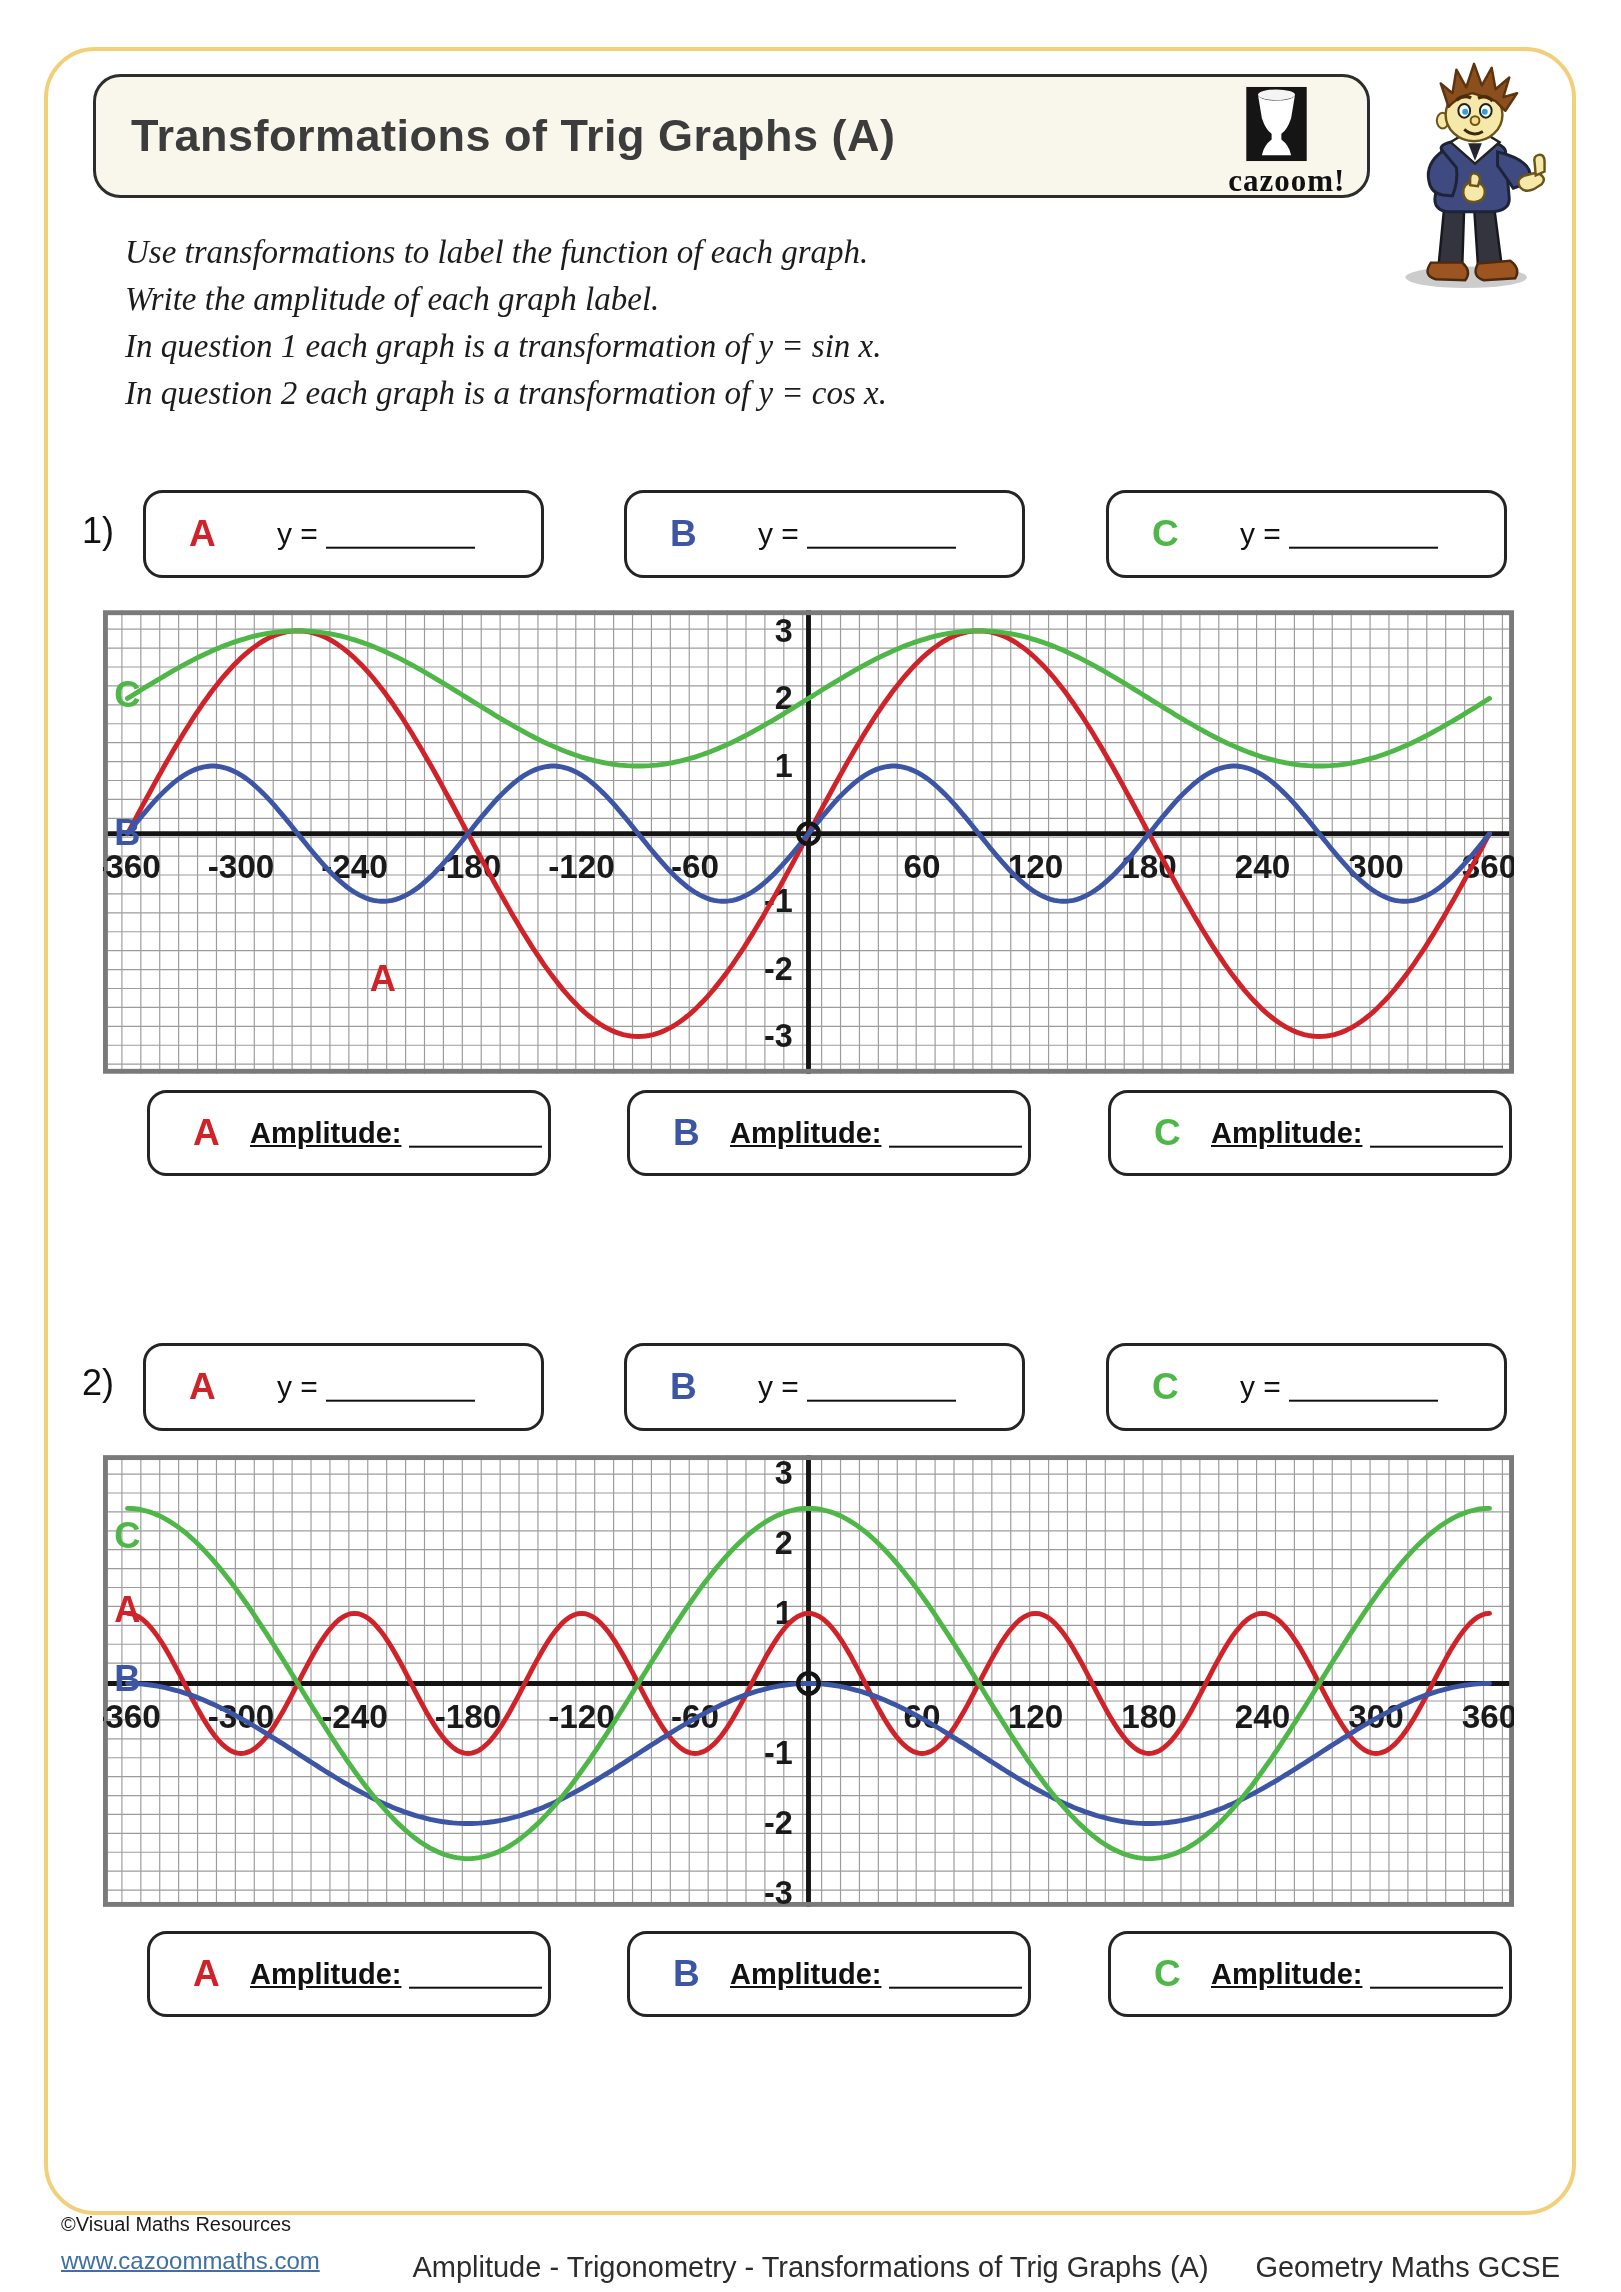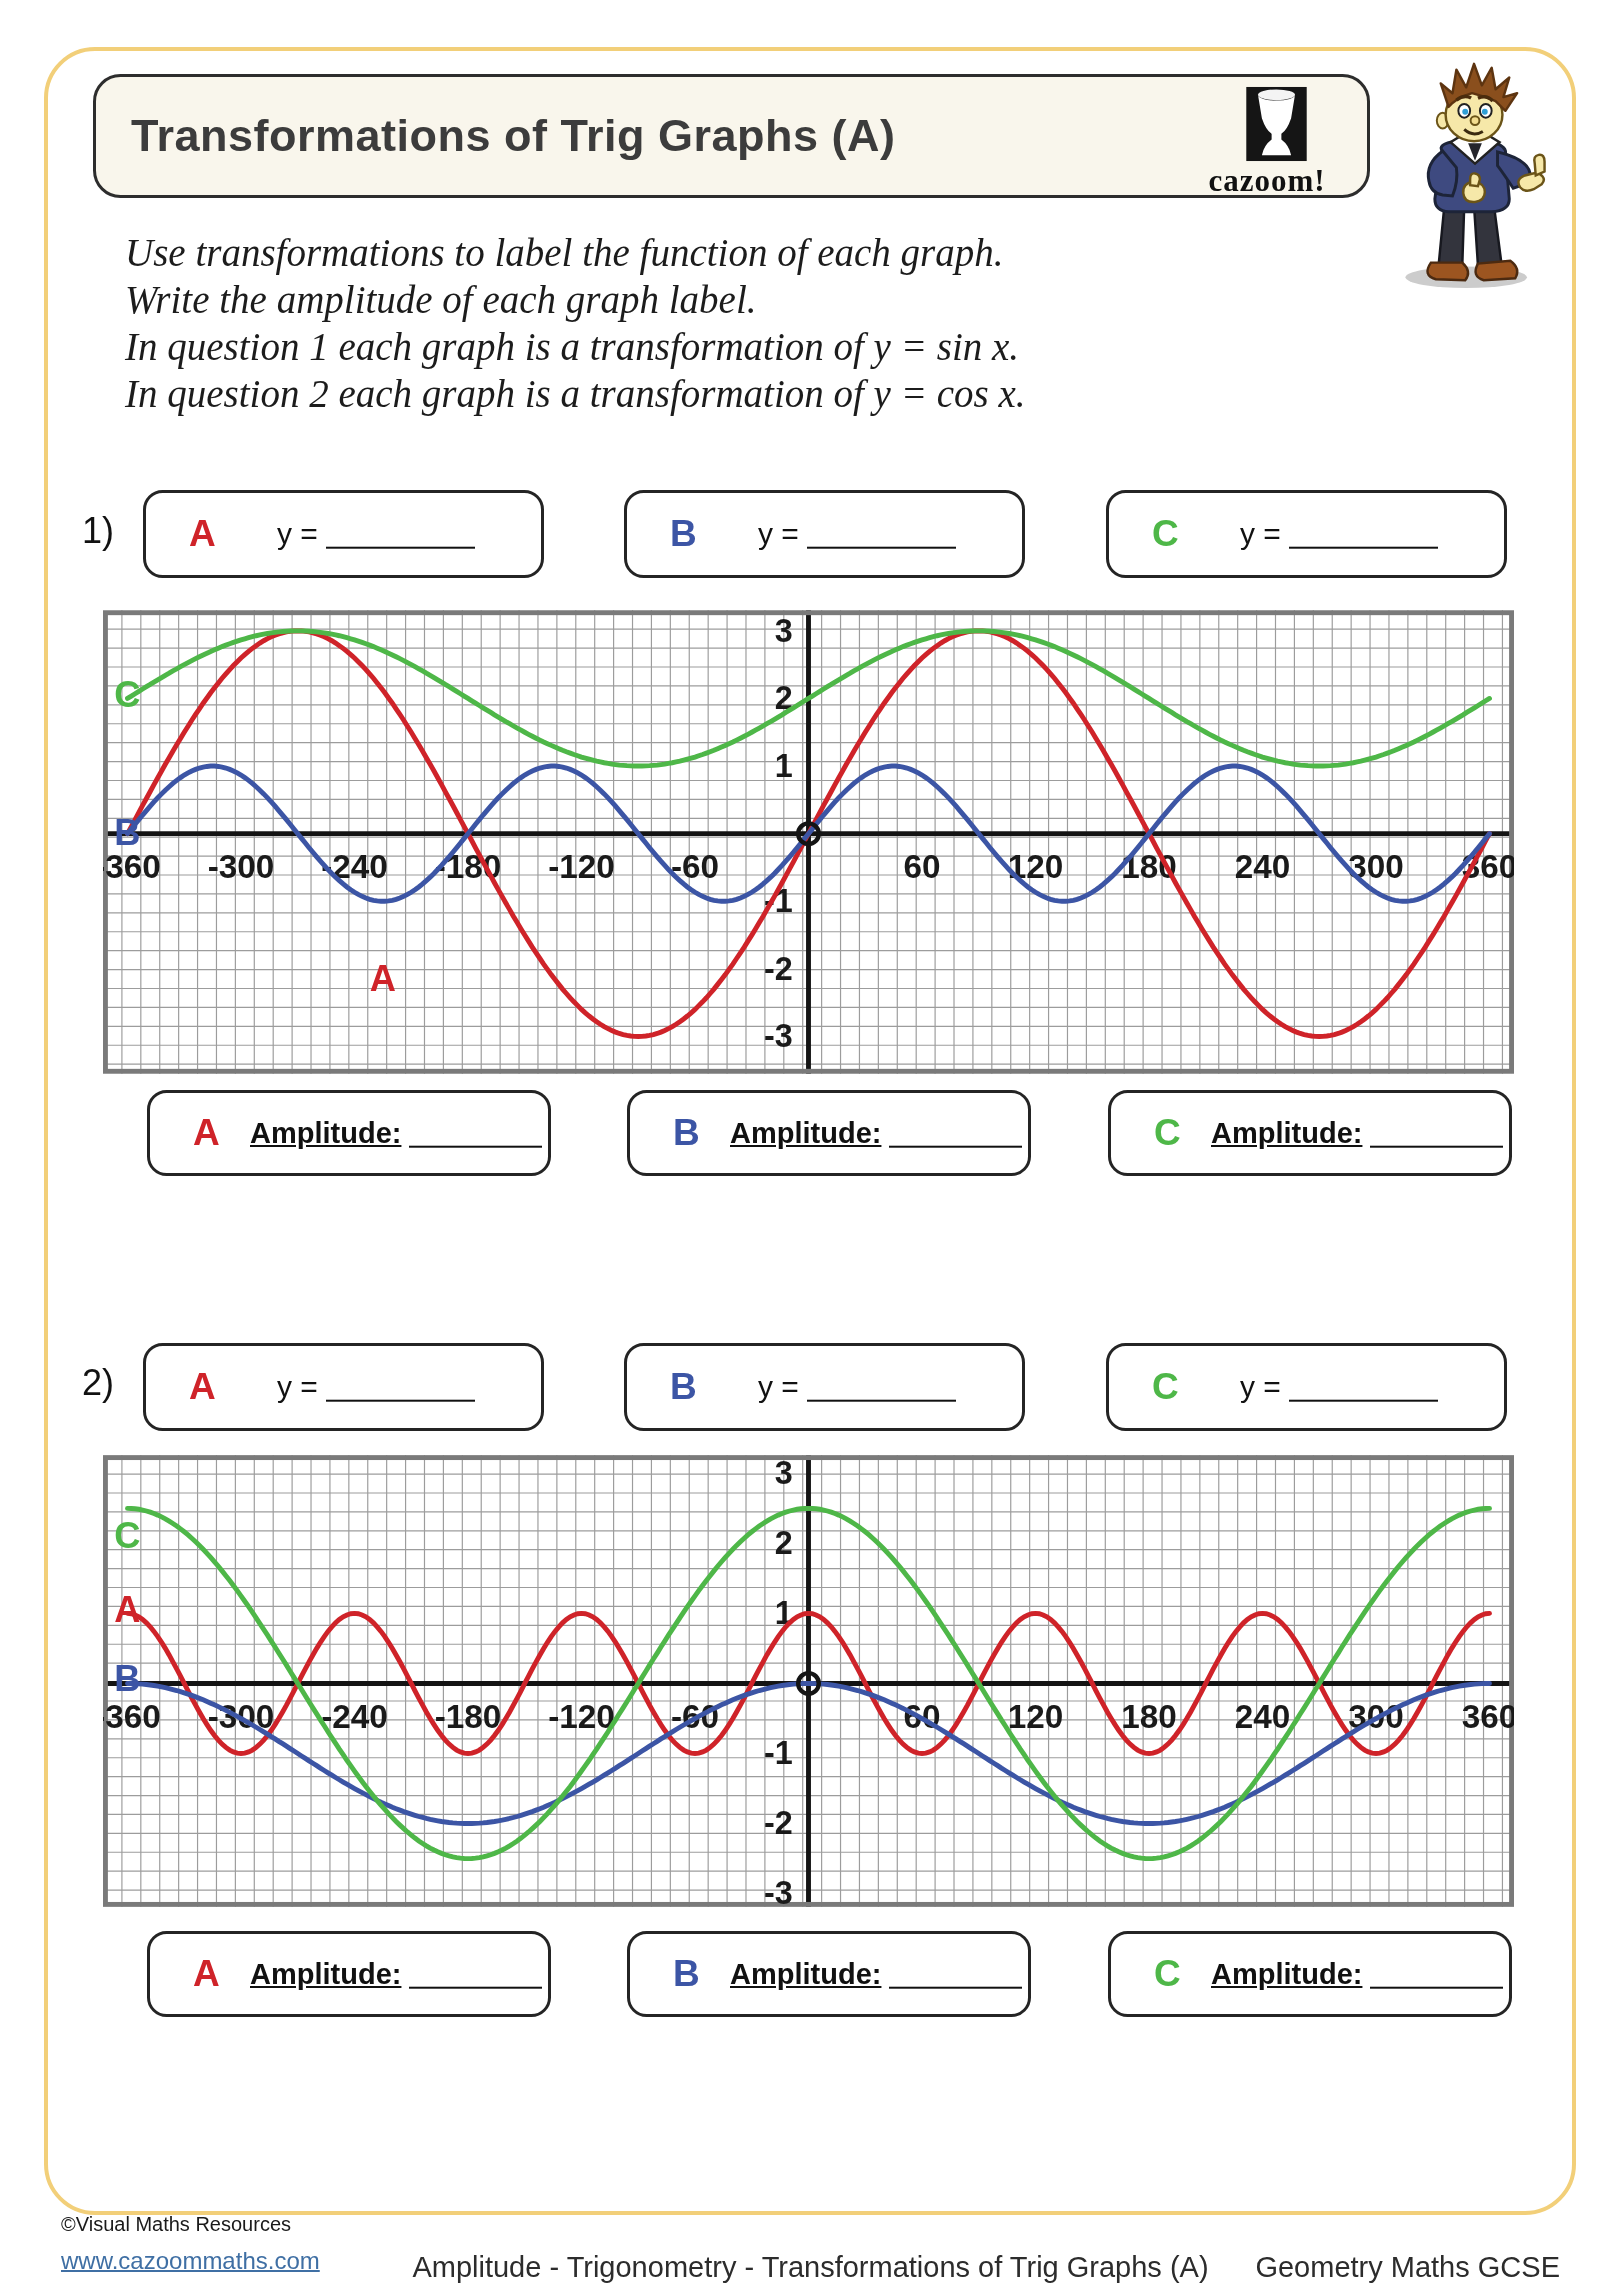--- a/index.html
+++ b/index.html
@@ -4,27 +4,27 @@
 <style>
   html,body{margin:0;padding:0;background:#e8e8e8;}
   .page{position:relative;width:1621px;height:2293px;background:#ffffff;overflow:hidden;
         font-family:"Liberation Sans",sans-serif;color:#1a1a1a;}
   .frame{position:absolute;left:44px;top:47px;width:1532px;height:2168px;
          border:4.9px solid #f2cf79;border-radius:51px;box-sizing:border-box;}
   .title-box{position:absolute;left:93px;top:74px;width:1277px;height:124px;
              background:#f9f6ec;border:3.9px solid #2d2d2d;border-radius:27.4px;box-sizing:border-box;padding-left:28px;}
   .title-text{position:absolute;left:35px;top:0;height:117px;line-height:117px;
               font-size:45px;font-weight:bold;color:#3c3c3c;letter-spacing:0.5px;white-space:nowrap;}
-  .logo{position:absolute;right:21.6px;top:8.8px;width:137px;text-align:left;}
+  .logo{position:absolute;right:21.6px;top:8.8px;width:137px;text-align:right;}
   .logo svg{display:block;margin:0 auto;}
   .logo-text{font-family:"Liberation Serif",serif;font-weight:bold;font-size:31px;color:#111;
              letter-spacing:1px;margin-top:1px;}
   .mascot{position:absolute;left:1380px;top:54px;width:191px;height:240px;}
   .instructions{position:absolute;left:125px;top:229px;font-family:"Liberation Serif",serif;
-                font-style:italic;font-size:39px;line-height:47px;color:#1c1c1c;}
+                font-style:italic;font-size:33px;line-height:47px;color:#1c1c1c;}
   .instructions p{margin:0;}
   .q-number{position:absolute;left:82px;font-size:36px;color:#111;}
   .fbox{position:absolute;width:401px;height:88px;background:#fff;border:3.9px solid #242424;
         border-radius:19.6px;box-sizing:border-box;display:flex;align-items:center;padding-left:43px;}
   .abox{width:404px;}
   .letter{font-size:37px;font-weight:bold;width:33px;}
   .prompt{font-size:30px;font-weight:500;color:#111;margin-left:55px;white-space:nowrap;}
   .aprompt{margin-left:24px;font-weight:600;font-size:29px;text-decoration:underline;}
   .blank{display:inline-block;width:149px;height:0;border-bottom:2.9px solid #111;
          margin-left:7.8px;transform:translateY(13.7px);}

